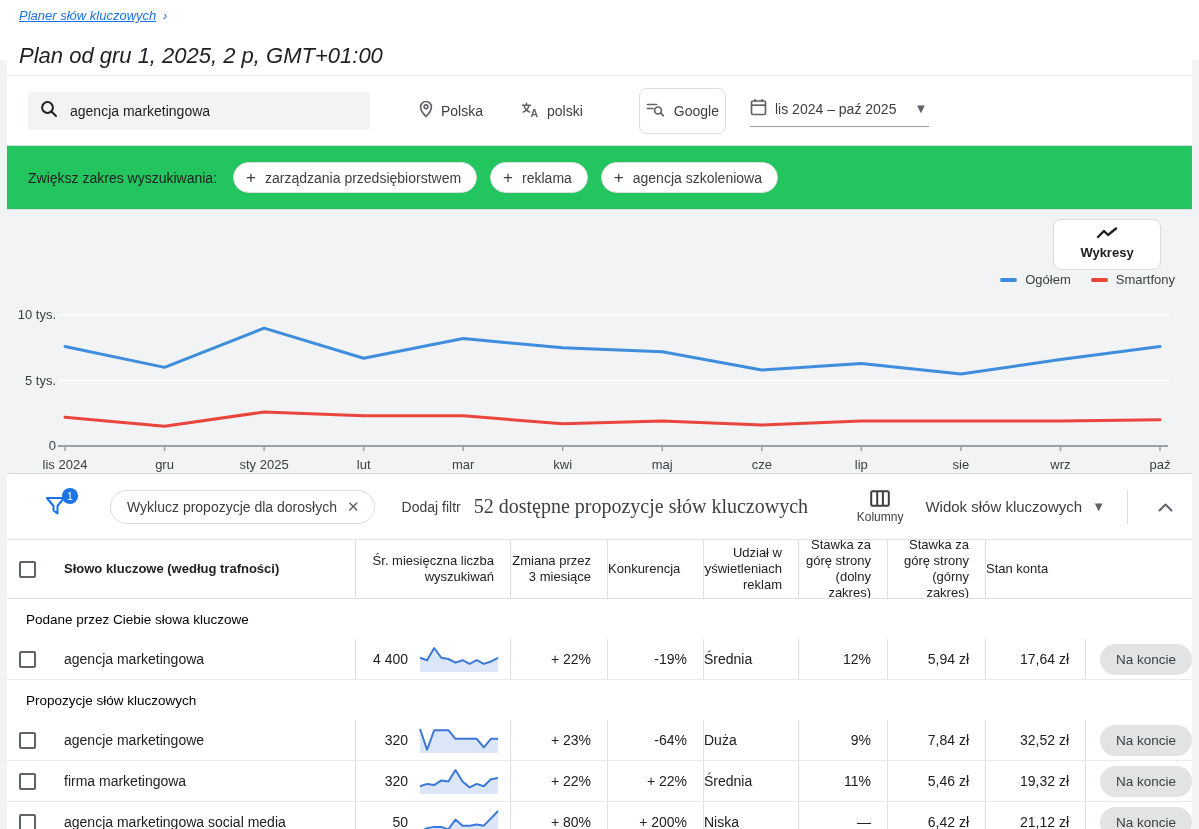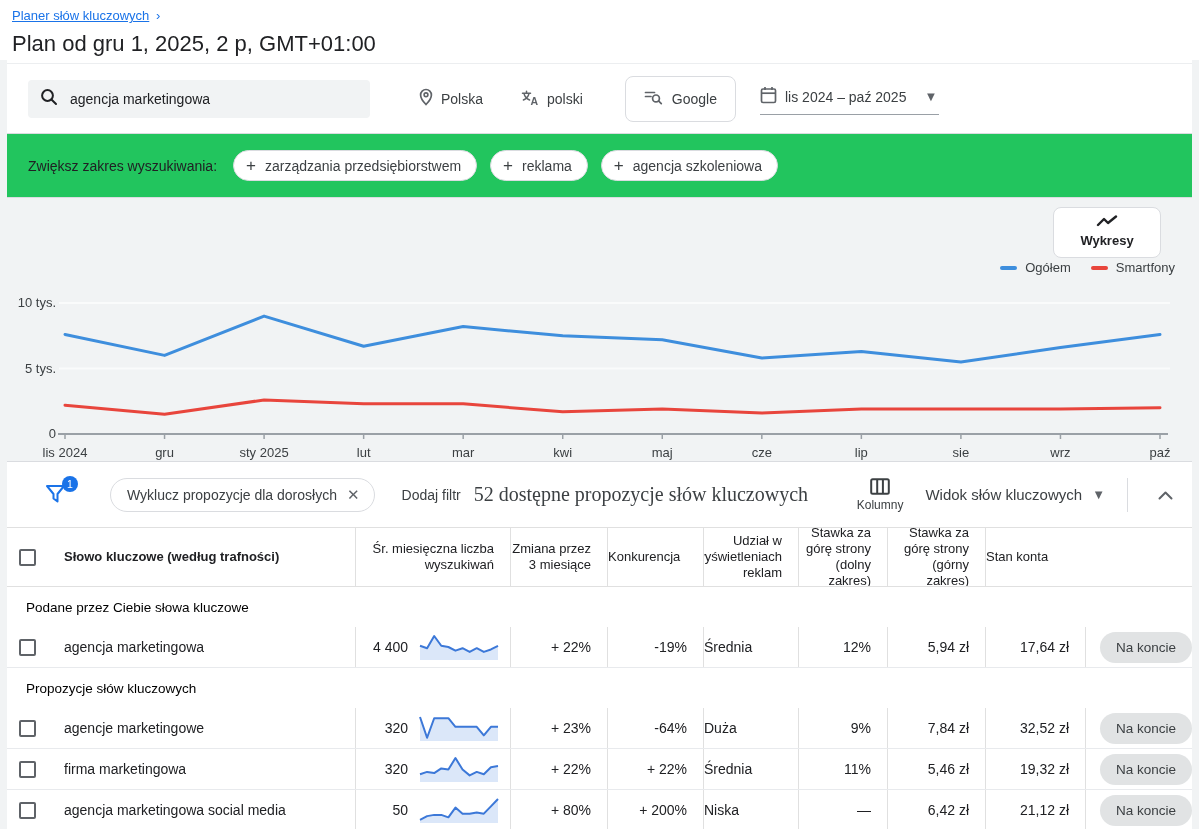--- a/index.html
+++ b/index.html
@@ -6,33 +6,33 @@
   * { box-sizing: border-box; margin: 0; padding: 0; }
   html,body { width:1199px; height:829px; overflow:hidden; }
   body {
     font-family: "Liberation Sans", sans-serif;
     color:#202124; background:#fff; position:relative; font-size:14px;
   }
   .gutter { position:absolute; top:60px; bottom:0; width:7px; background:#f1f3f4; z-index:6; }
   .gutter.left { left:0; } .gutter.right { right:0; }
 
   
-  .hdr { padding:8px 0 6px 12px; }
+  .hdr { padding:8px 0 6px 19px;font-style:italic; }
   .breadcrumb { font-size:13px; }
   .breadcrumb .link { color:#1a73e8; text-decoration:underline; cursor:pointer; }
   .breadcrumb .sep { color:#1a73e8; margin-left:3px; }
-  .page-title { font-size:22px; font-weight:400; color:#202124; margin-top:8px; }
+  .page-title { font-size:22px; font-weight:400; color:#202124; margin-top:20px; }
 
   
   .search-row { height:71px; display:flex; align-items:center; border-top:1px solid #eceef0; border-bottom:1px solid #dadce0; background:#fff; }
   .search-box { margin-left:28px; width:342px; height:38px; background:#f1f3f4; border-radius:4px; display:flex; align-items:center; padding:0 12px; gap:12px; }
   .search-box input { border:none; outline:none; background:transparent; font-family:inherit; font-size:14px; color:#202124; width:100%; }
   .tb-item { display:flex; align-items:center; gap:7px; color:#3c4043; font-size:14px; }
   .tb-loc { margin-left:48px; } .tb-lang { margin-left:38px; }
-  .net-btn { margin-left:42px; height:46px; padding:0 18px; border:1px solid #dadce0; border-radius:8px; background:#fff; display:flex; align-items:center; gap:9px; font-size:14px; color:#3c4043; cursor:pointer; }
+  .net-btn { margin-left:56px; height:46px; padding:0 6px; border:1px solid #dadce0; border-radius:8px; background:#fff; display:flex; align-items:center; gap:9px; font-size:14px; color:#3c4043; cursor:pointer; }
   .date-sel { margin-left:24px; display:flex; align-items:center; gap:8px; border-bottom:1px solid #9aa0a6; padding:4px 2px 7px 0; cursor:pointer; color:#3c4043; font-size:14px; }
   .caret { color:#5f6368; font-size:13px; margin-left:10px; }
 
   
   .broaden-row { height:63px; display:flex; align-items:center; padding-left:28px; gap:13px; background:#22c55e; }
   .broaden-label { font-size:14px; color:#202124; margin-right:3px; }
   .chip { height:31px; border:1px solid #dadce0; border-radius:16px; background:#fff; display:flex; align-items:center; gap:9px; padding:0 15px 0 12px; font-size:14px; color:#3c4043; cursor:pointer; }
   .chip .plus { font-size:17px; color:#3c4043; }
 
   

